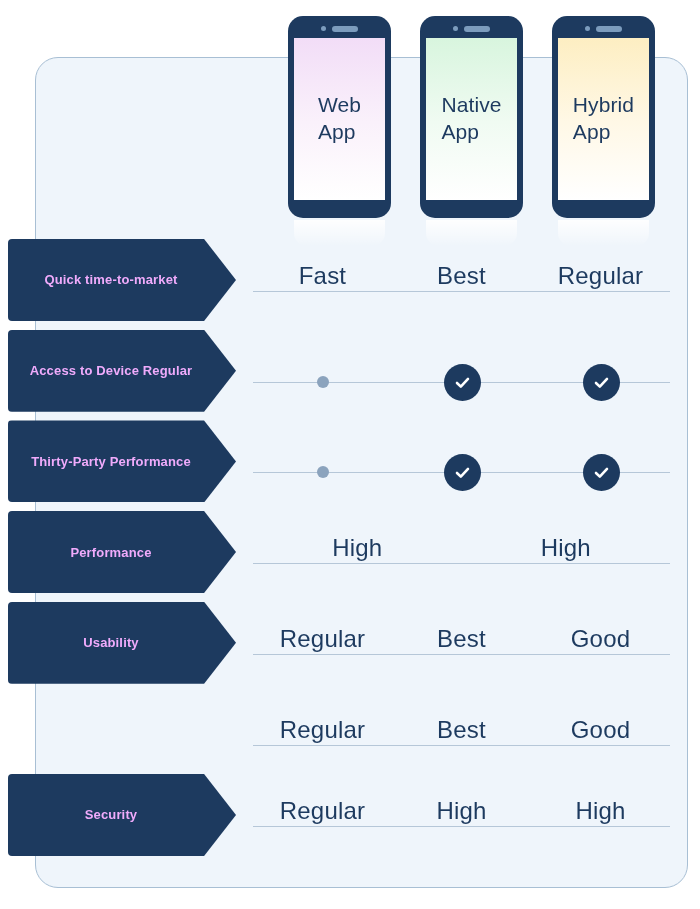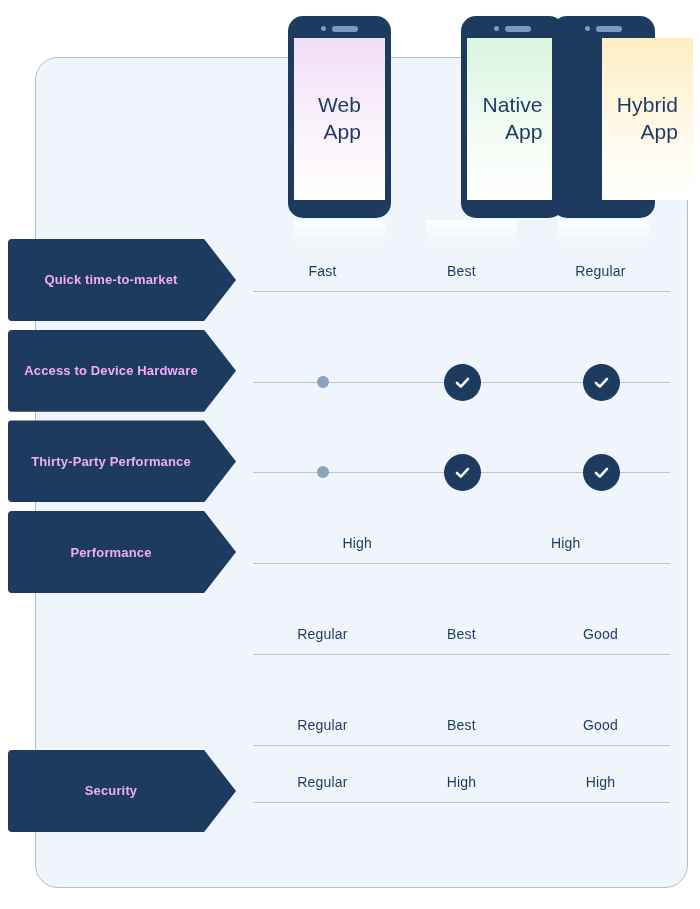--- a/index.html
+++ b/index.html
@@ -50,21 +50,21 @@
     display: flex;
     align-items: center;
     justify-content: center;
   }
   .phone-label {
     position: relative;
     z-index: 2;
     color: #1d3a5f;
     font-size: 21px;
     line-height: 1.27;
-    text-align: right;
+    text-align: left;
     letter-spacing: .1px;
   }
   .notch {
     position: absolute;
     top: 9px;
     left: 0;
     width: 100%;
     height: 7px;
     display: flex;
     align-items: center;
@@ -84,29 +84,29 @@
   .reflection {
     position: absolute;
     top: 220px;
     width: 91px;
     height: 26px;
     border-radius: 0 0 13px 13px;
     background: linear-gradient(180deg, rgba(255,255,255,.92) 0%, rgba(255,255,255,0) 100%);
   }
 
   .ph1 { left: 288px; }
-  .ph2 { left: 420px; margin-left: 41px; }
+  .ph2 { left: 420px; }
   .ph3 { left: 552px; }
   .rf1 { left: 294px; }
   .rf2 { left: 426px; }
   .rf3 { left: 558px; }
 
   .scr-web    { background: linear-gradient(180deg, #f2ddf7 0%, #faf1fb 52%, #ffffff 100%); }
   .scr-native { background: linear-gradient(180deg, #d8f5de 0%, #f0fbf2 52%, #ffffff 100%); }
-  .scr-hybrid { background: linear-gradient(180deg, #fdeec2 0%, #fff8e6 52%, #ffffff 100%); margin-left: 44px; }
+  .scr-hybrid { background: linear-gradient(180deg, #fdeec2 0%, #fff8e6 52%, #ffffff 100%); }
 
   
   .row { position: absolute; left: 0; width: 700px; height: 82px; }
 
   
   .chev {
     position: absolute;
     left: 8px;
     top: 0;
     width: 228px;
@@ -155,21 +155,21 @@
     flex: 1 1 0;
     position: relative;
     display: flex;
     align-items: flex-start;
     justify-content: center;
   }
 
   .cell-text {
     margin-top: 25px;
     color: #1d3a5f;
-    font-size: 14px;
+    font-size: 24px;
     line-height: 1;
     letter-spacing: .2px;
   }
 
   .dot {
     position: absolute;
     top: 46px;
     left: 50%;
     margin-left: -6px;
     width: 12px; height: 12px;
@@ -255,21 +255,21 @@
               <span class="cell-text">Best</span>
             </div>
             <div class="cell">
               <span class="cell-text">Regular</span>
             </div>
           </div>
         </div>
       </div>
       <div class="row" style="top: 329.7px;">
         <div class="chev">
-          <div class="chev-text">Access to Device Hardware</div>
+          <div class="chev-text">Access to Device Regular</div>
         </div>
         <div class="vals">
           <div class="divider"></div>
           <div class="cells">
             <div class="cell">
               <span class="dot"></span>
             </div>
             <div class="cell">
               <span class="check">
                 <svg width="19" height="19" viewBox="0 0 19 19" aria-hidden="true">
@@ -324,20 +324,23 @@
             <div class="cell">
               <span class="cell-text">High</span>
             </div>
             <div class="cell">
               <span class="cell-text">High</span>
             </div>
           </div>
         </div>
       </div>
       <div class="row" style="top: 601.8px;">
+        <div class="chev">
+          <div class="chev-text">Usability</div>
+        </div>
         <div class="vals">
           <div class="divider"></div>
           <div class="cells">
             <div class="cell">
               <span class="cell-text">Regular</span>
             </div>
             <div class="cell">
               <span class="cell-text">Best</span>
             </div>
             <div class="cell">
@@ -355,21 +358,21 @@
             </div>
             <div class="cell">
               <span class="cell-text">Best</span>
             </div>
             <div class="cell">
               <span class="cell-text">Good</span>
             </div>
           </div>
         </div>
       </div>
-      <div class="row" style="top: 750px;">
+      <div class="row" style="top: 774px;">
         <div class="chev">
           <div class="chev-text">Security</div>
         </div>
         <div class="vals">
           <div class="divider"></div>
           <div class="cells">
             <div class="cell">
               <span class="cell-text">Regular</span>
             </div>
             <div class="cell">

